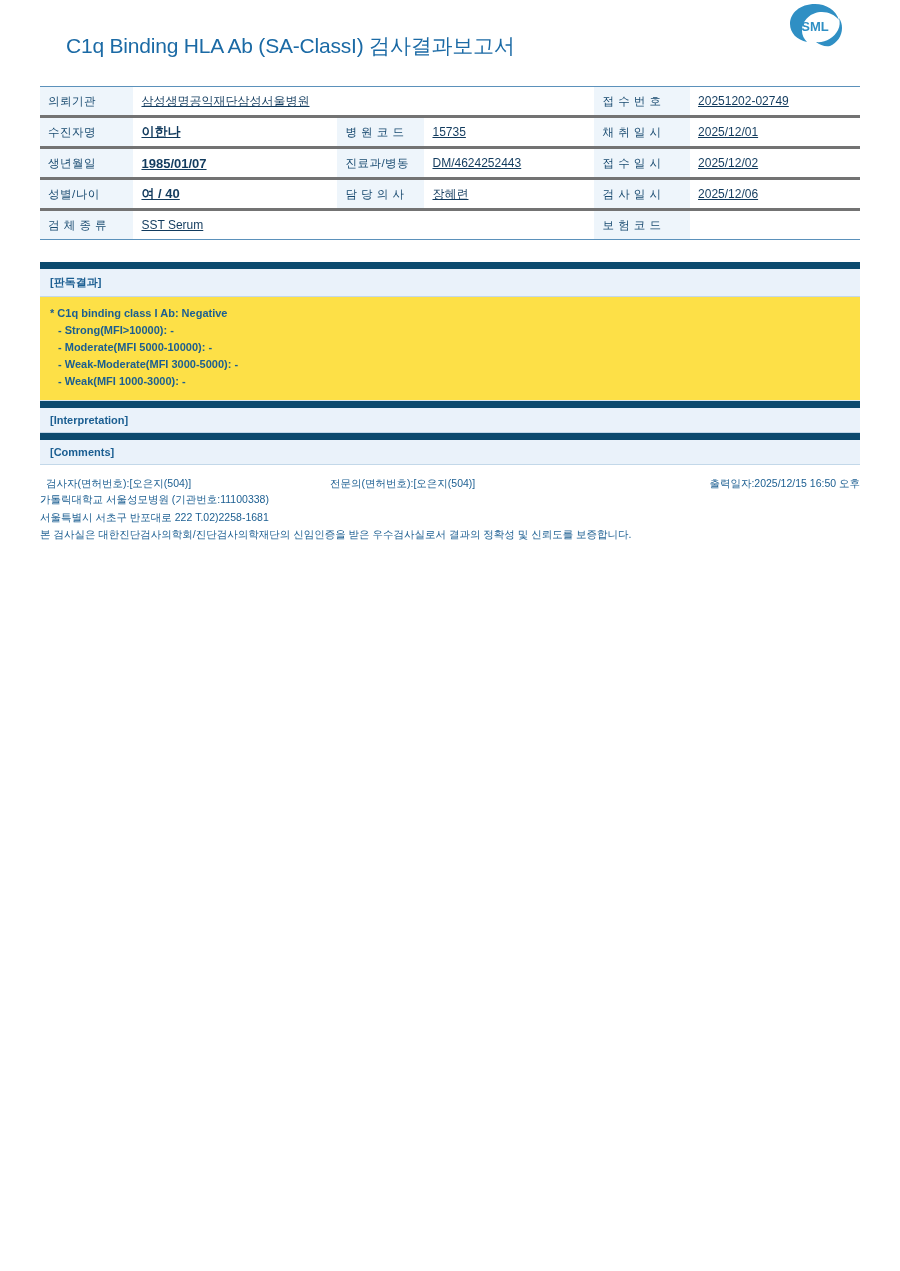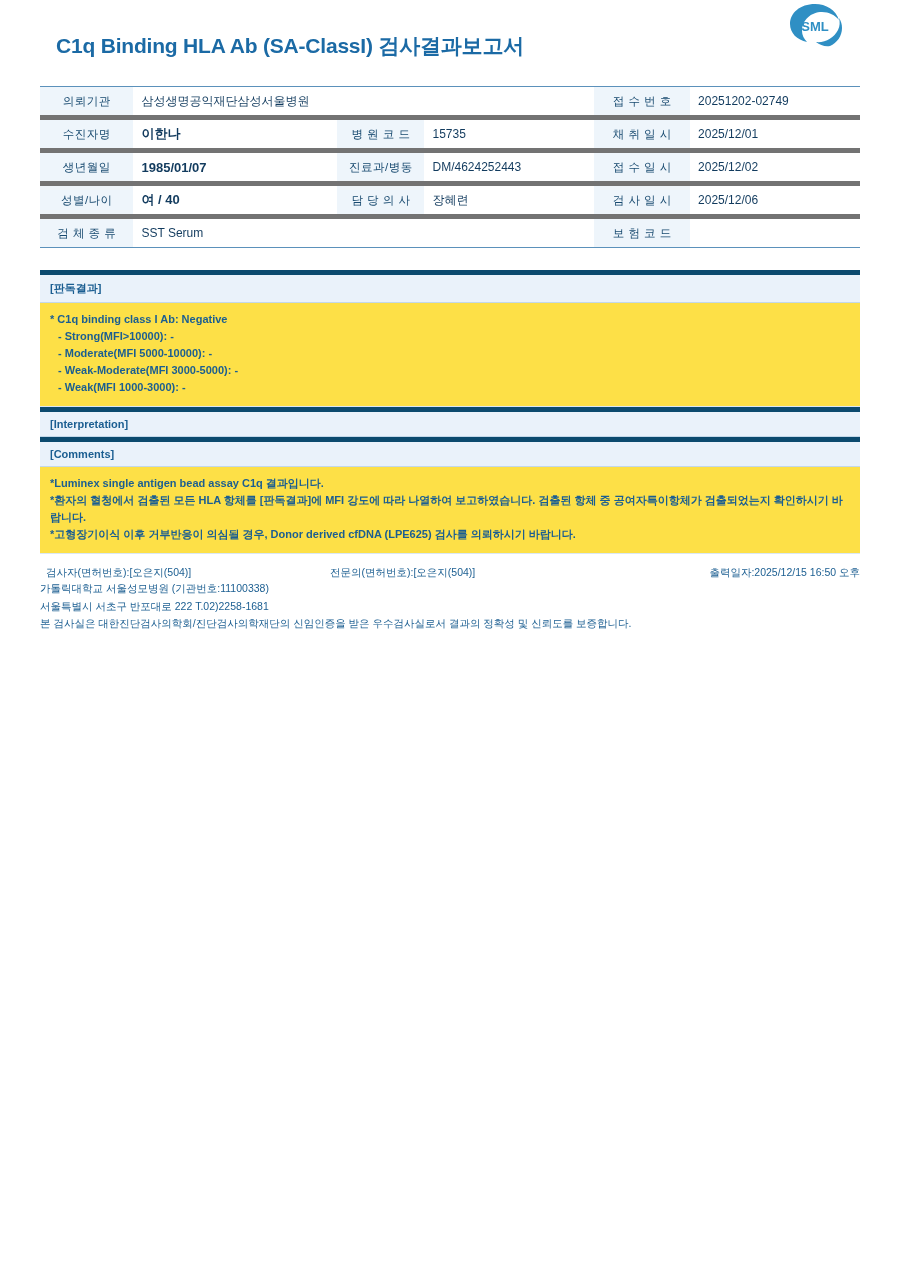--- a/index.html
+++ b/index.html
@@ -24,75 +24,75 @@
 
   
   .header {
     position: relative;
     height: 72px;
     padding-top: 32px;
     box-sizing: border-box;
   }
   .report-title {
     font-size: 21px;
-    font-weight: bold;
+    font-weight: normal;
     color: #1b6aa5;
     letter-spacing: -0.2px;
-    margin-left: 16px;
+    margin-left: 26px;
   }
   .logo {
     position: absolute;
     right: 14px;
     top: 0;
     width: 62px;
     height: 50px;
   }
   .logo svg { display: block; }
 
   
   .info-table {
     width: 820px;
     border-collapse: collapse;
     margin-top: 14px;
     font-size: 11.5px;
     table-layout: fixed;
   }
   .info-table td {
-    border-top: 5px solid #737373;
+    border-top: 3px solid #737373;
     border-bottom: 1px solid #bcd4e6;
     height: 28px;
     padding: 0 8px;
     vertical-align: middle;
     color: #123b5e;
   }
   .info-table td.lbl {
     background: #eef5fb;
-    text-align: center;
     color: #17496f;
     font-size: 11.5px;
     letter-spacing: 0.5px;
     white-space: nowrap;
   }
   .info-table td.val {
     background: #ffffff;
     color: #123b5e;
     font-size: 12px;
+    text-decoration: underline;
   }
   .info-table td.val.big {
     font-size: 13px;
     font-weight: bold;
   }
   .info-table tr.first td { border-top: 1.6px solid #5b91bb; }
   .info-table tr.last td { border-bottom: 1.6px solid #5b91bb; }
 
   
   .section-wrap { width: 820px; margin-top: 22px; }
   .section-head {
     background: #eaf2fa;
-    border-top: 5px solid #0c4a6e;
+    border-top: 7px solid #0c4a6e;
     border-bottom: 1px solid #c3d8e9;
     font-size: 11px;
     font-weight: bold;
     color: #1b5e91;
     padding: 6px 10px;
     box-sizing: border-box;
   }
   .section-body {
     background: #fde047;
     border-bottom: 1px solid #dbe8f3;
@@ -197,25 +197,20 @@
       <div>* C1q binding class I Ab: Negative</div>
       <div class="indent">- Strong(MFI&gt;10000): -</div>
       <div class="indent">- Moderate(MFI 5000-10000): -</div>
       <div class="indent">- Weak-Moderate(MFI 3000-5000): -</div>
       <div class="indent">- Weak(MFI 1000-3000): -</div>
     </div>
 
     <div class="section-head">[Interpretation]</div>
 
     <div class="section-head">[Comments]</div>
-    <div class="section-body">
-      <div>*Luminex single antigen bead assay C1q 결과입니다.</div>
-      <div>*환자의 혈청에서 검출된 모든 HLA 항체를 [판독결과]에 MFI 강도에 따라 나열하여 보고하였습니다. 검출된 항체 중 공여자특이항체가 검출되었는지 확인하시기 바랍니다.</div>
-      <div>*고형장기이식 이후 거부반응이 의심될 경우, Donor derived cfDNA (LPE625) 검사를 의뢰하시기 바랍니다.</div>
-    </div>
   </div>
 
   <div class="footer">
     <div class="footer-row1">
       <span class="f-left">검사자(면허번호):[오은지(504)]</span>
       <span class="f-mid">전문의(면허번호):[오은지(504)]</span>
       <span class="f-right">출력일자:2025/12/15 16:50 오후</span>
     </div>
     <div class="footer-lines">
       <div>가톨릭대학교 서울성모병원 (기관번호:11100338)</div>

